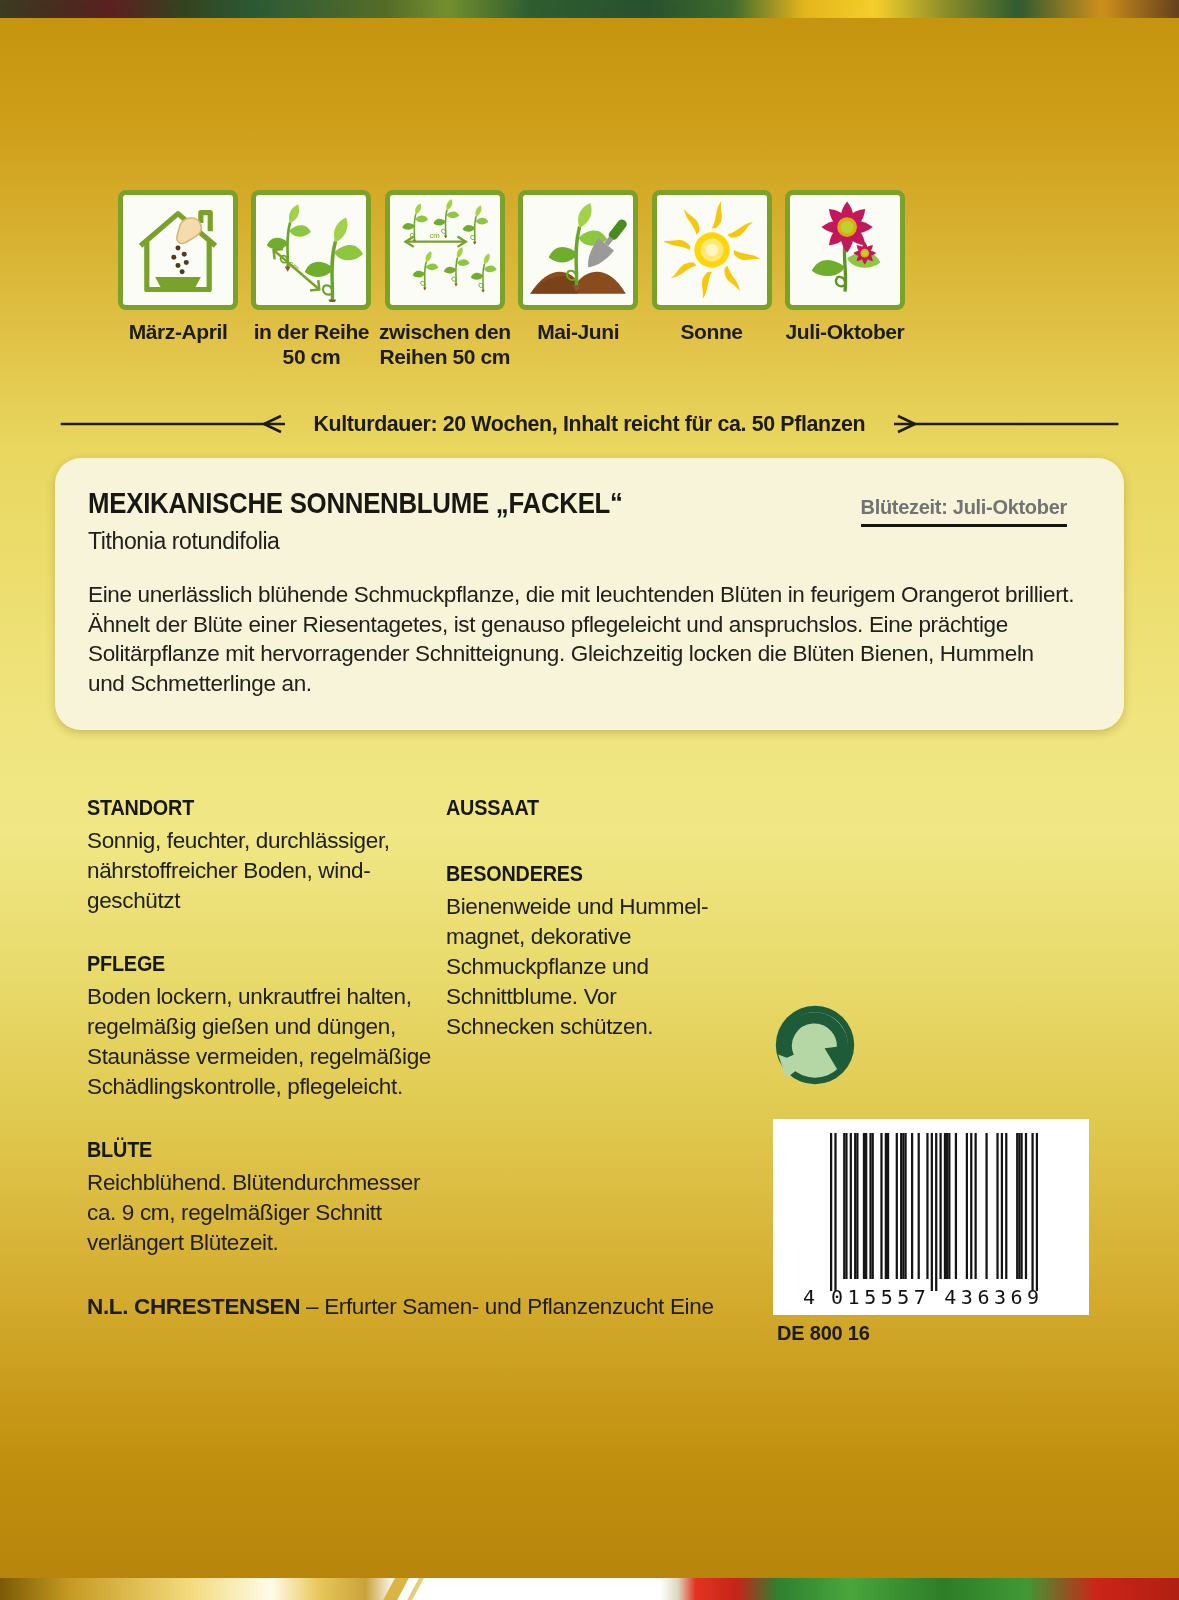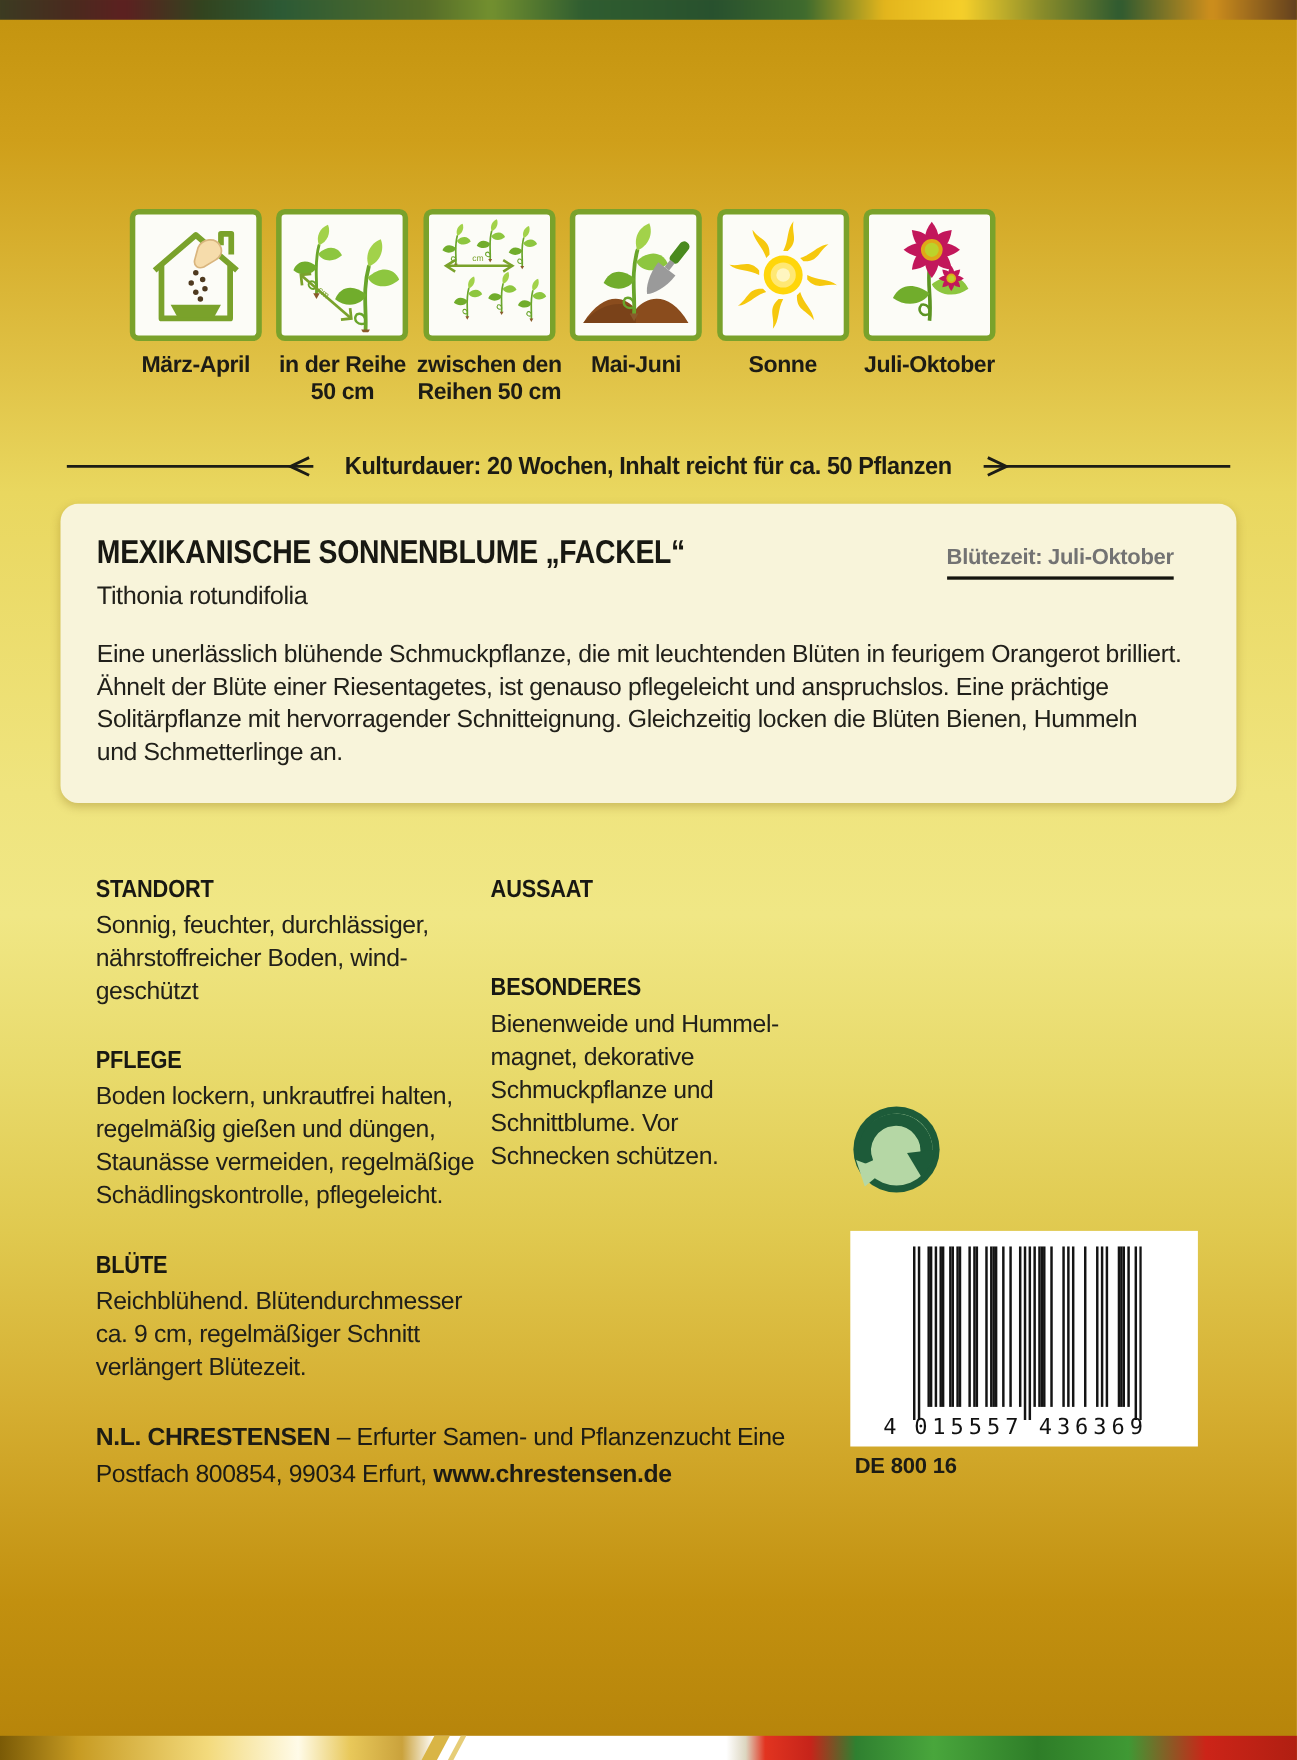--- a/index.html
+++ b/index.html
@@ -30,33 +30,33 @@
     border:5px solid #7aa22b;border-radius:8px;display:flex;align-items:center;justify-content:center;}
   .tile svg{width:104px;height:104px;}
   .icon-label{margin-top:9px;width:146px;margin-left:-13px;margin-right:-13px;text-align:center;
     font-size:21px;line-height:25px;font-weight:700;letter-spacing:-.4px;color:#1d1c15;white-space:pre-line;}
   
   .culture-bar{top:402px;left:55px;width:1069px;height:44px;display:flex;align-items:center;justify-content:center;}
   .culture-text{white-space:nowrap;font-size:22.5px;font-weight:700;letter-spacing:-.4px;
     padding:0 14px;color:#1c1b14;transform:scaleX(.95);}
   .culture-bar svg{flex:1 1 auto;display:block;}
   
-  .info-box{top:458px;left:55px;width:1069px;height:272px;background:#f8f4da;border-radius:16px;
+  .info-box{top:458px;left:55px;width:1069px;height:272px;background:#f8f4da;border-radius:26px;
     box-shadow:0 3px 9px rgba(110,80,0,.28);}
   .info-title{position:absolute;left:33px;top:28px;font-size:30px;font-weight:700;color:#181812;
     letter-spacing:-.3px;transform:scaleX(.86);transform-origin:left center;white-space:nowrap;margin:0;}
   .info-subtitle{position:absolute;left:33px;top:70px;font-size:23px;letter-spacing:-.4px;color:#21201a;}
   .bloom-badge{position:absolute;right:57px;top:38px;font-size:20px;font-weight:700;letter-spacing:-.3px;
     color:#737373;border-bottom:3px solid #15150f;padding-bottom:5px;}
   .info-desc{position:absolute;left:33px;top:122px;width:1005px;font-size:22.5px;line-height:29.5px;
     letter-spacing:-.35px;color:#21201a;white-space:pre-line;}
   
   .col{display:flex;flex-direction:column;}
   .col-left{top:795px;left:87px;width:365px;}
-  .col-right{top:795px;left:446px;width:330px;gap:24px;}
+  .col-right{top:795px;left:446px;width:330px;}
   .section{margin-bottom:35px;}
   .sec-h{font-size:22.5px;font-weight:700;color:#181812;letter-spacing:-.2px;
     transform:scaleX(.88);transform-origin:left center;margin:0 0 5px 0;}
   .sec-b{font-size:22.5px;line-height:30px;letter-spacing:-.35px;color:#21201a;white-space:pre-line;}
   
   .green-dot{top:1005px;left:775px;width:80px;height:80px;}
   
   .barcode-box{top:1119px;left:773px;width:316px;height:196px;background:#ffffff;}
   .barcode-bars{position:absolute;left:57px;top:14px;width:208px;height:158px;}
   .barcode-digits{position:absolute;left:30px;top:166px;display:flex;align-items:baseline;
@@ -346,23 +346,20 @@
       <span class="bd-gap"></span>
       <span class="bd-g">436369</span>
     </div>
   </div>
   <div class="abs de-code">DE 800 16</div>
 
   <div class="abs footer">
     <div>
       <span class="b">N.L. CHRESTENSEN</span><span> – Erfurter Samen- und Pflanzenzucht Eine</span>
     </div>
-    <div>
-      <span>Postfach 800854, 99034 Erfurt, </span><span class="b">www.chrestensen.de</span>
-    </div>
   </div>
 
   <div class="abs bottom-strip">
     <div class="stripe"></div>
       <div class="stripe2"></div>
   </div>
 
 </div>
 
 </body></html>

